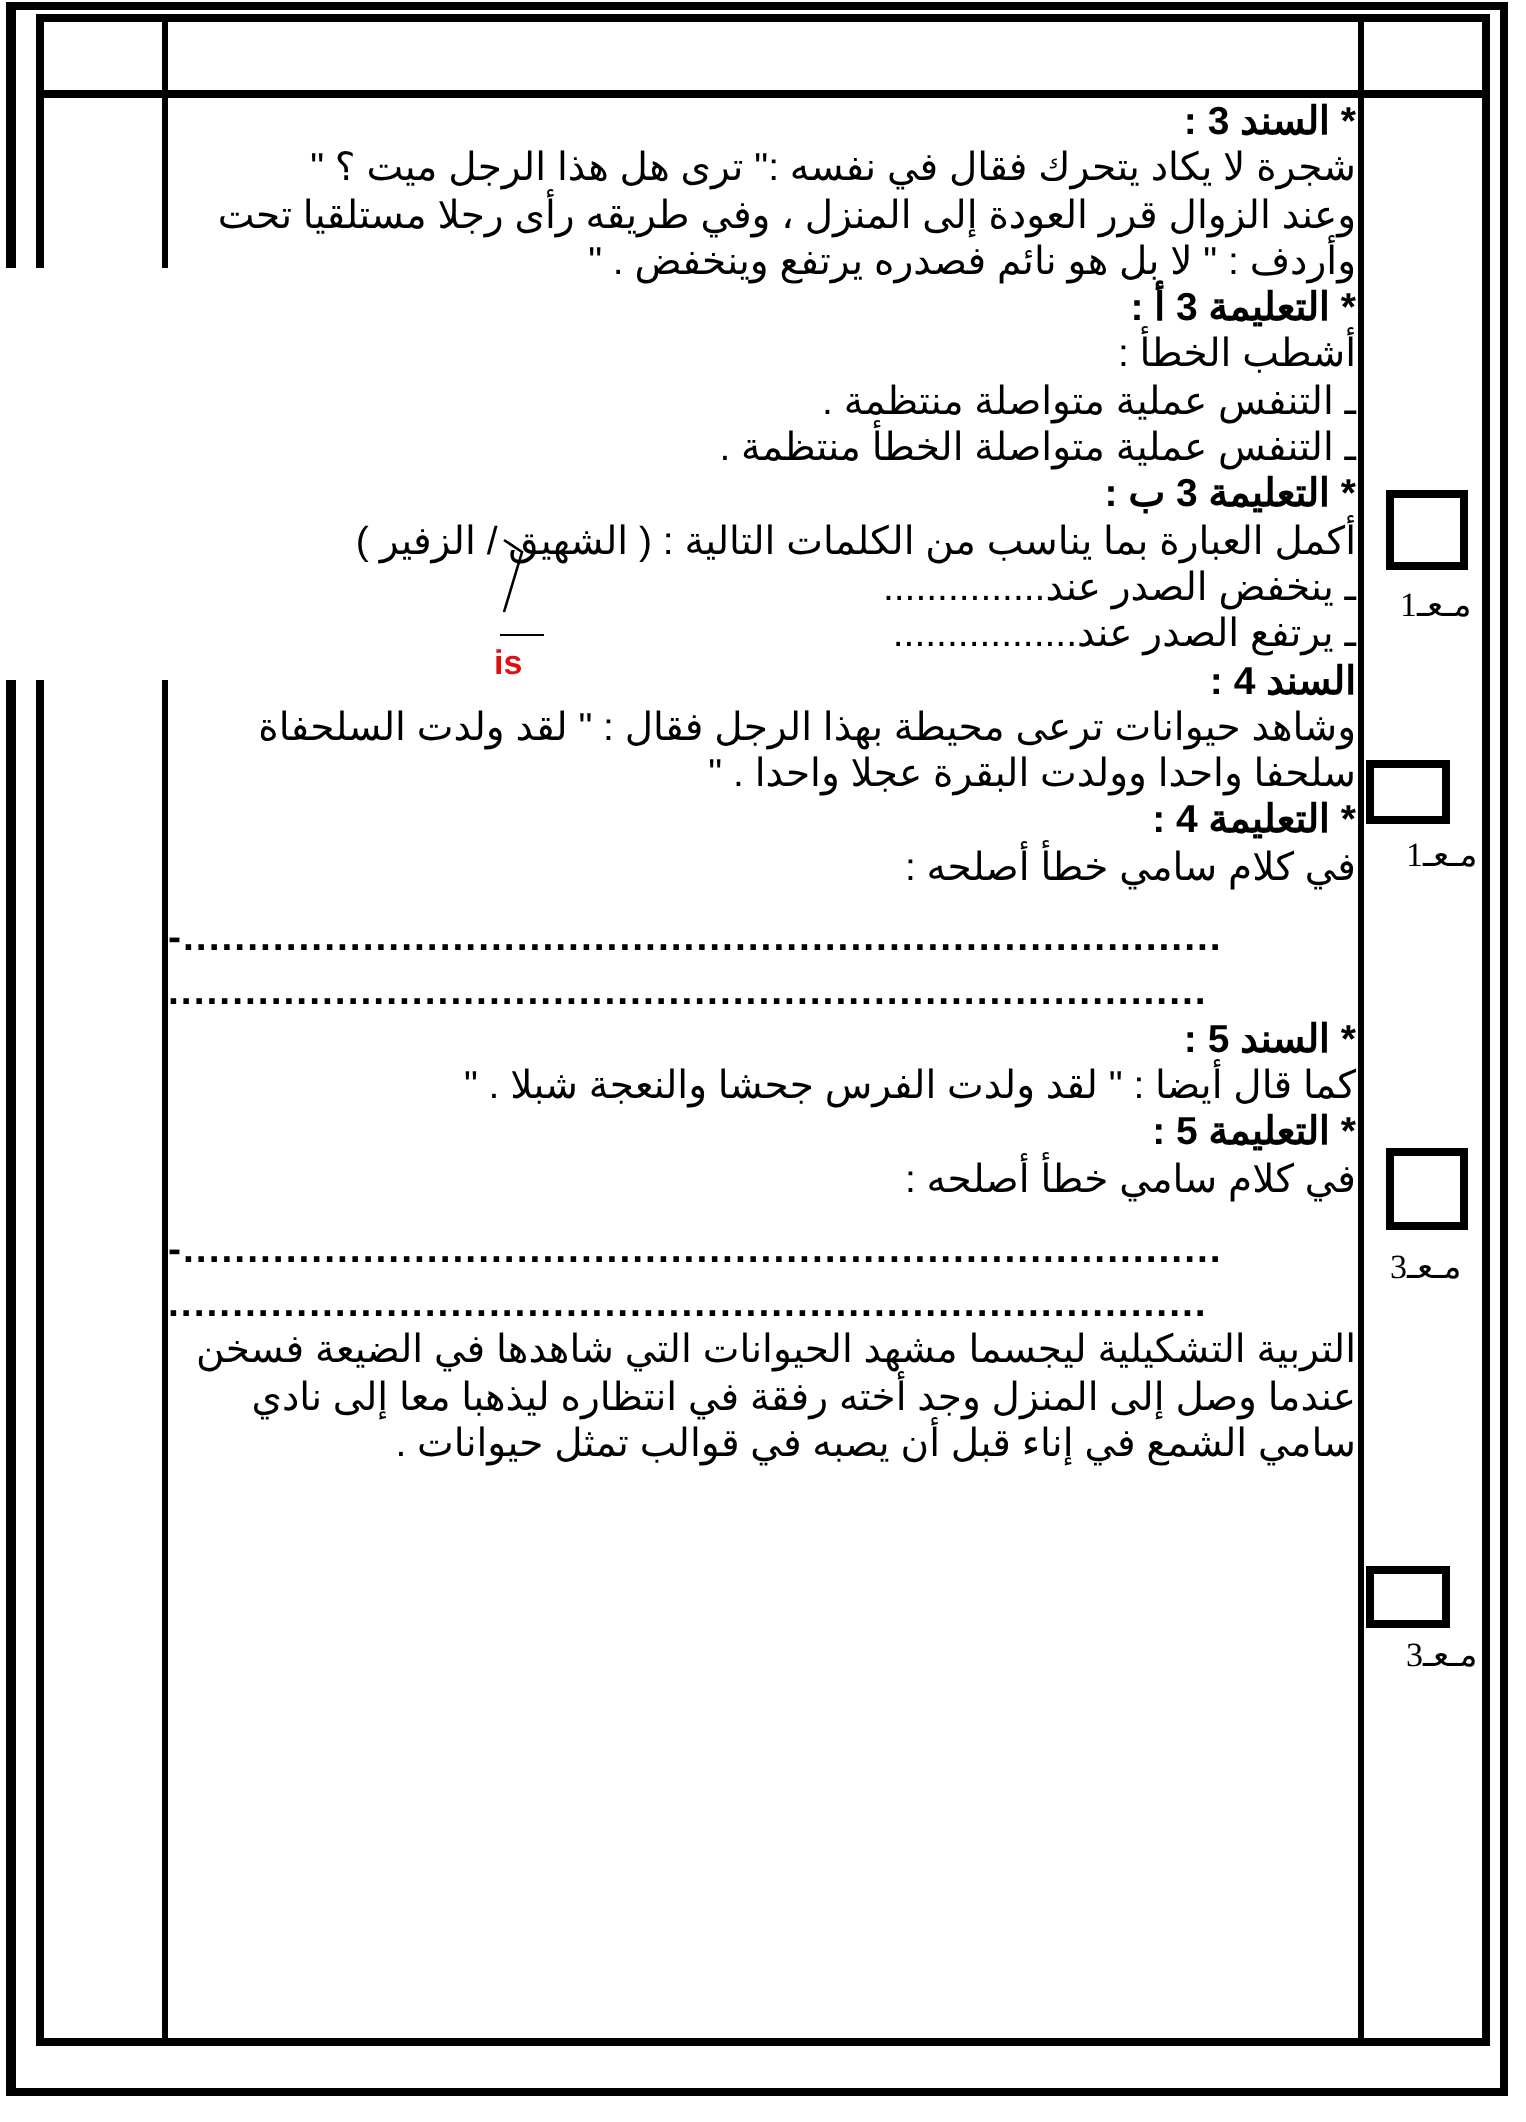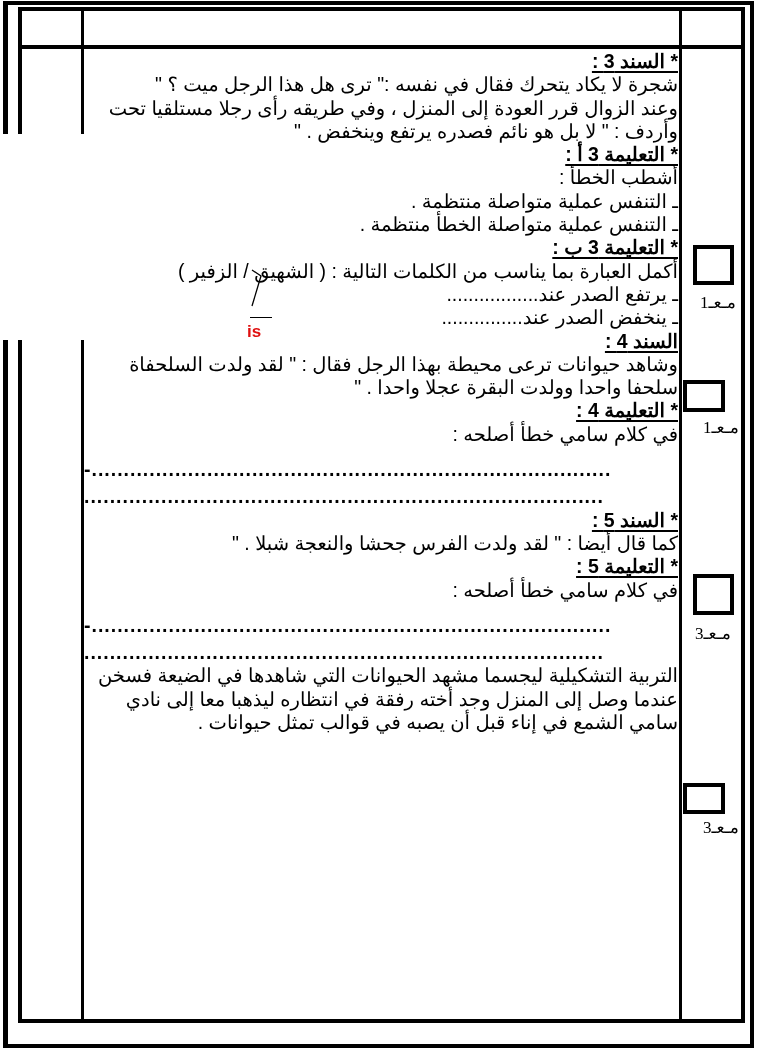--- a/index.html
+++ b/index.html
@@ -86,21 +86,20 @@
       line-height: 23.3px;
     }
     .line {
       white-space: nowrap;
       height: 23.3px;
     }
     .heading {
       font-weight: bold;
     }
     .heading .u {
-      text-decoration: underline;
       text-decoration-thickness: 2px;
       text-underline-offset: 3px;
     }
     .dots {
       letter-spacing: 1px;
       font-weight: bold;
       direction: ltr;
       text-align: left;
       overflow: hidden;
     }
@@ -144,22 +143,22 @@
   <div class="line">وعند الزوال قرر العودة إلى المنزل ، وفي طريقه رأى رجلا مستلقيا تحت</div>
   <div class="line">وأردف : " لا بل هو نائم فصدره يرتفع وينخفض . "</div>
 
   <div class="line heading"><span class="u">* التعليمة 3 أ :</span></div>
   <div class="line">أشطب الخطأ :</div>
   <div class="line">ـ التنفس عملية متواصلة منتظمة .</div>
   <div class="line">ـ التنفس عملية متواصلة الخطأ منتظمة .</div>
 
   <div class="line heading"><span class="u">* التعليمة 3 ب :</span></div>
   <div class="line">أكمل العبارة بما يناسب من الكلمات التالية : ( الشهيق / الزفير  )</div>
+  <div class="line">ـ ينخفض الصدر عند...............</div>
   <div class="line">ـ يرتفع الصدر عند.................</div>
-  <div class="line">ـ ينخفض الصدر عند...............</div>
 
   <div class="line heading"><span class="u">السند 4 :</span></div>
   <div class="line"> وشاهد حيوانات ترعى محيطة بهذا الرجل فقال : " لقد ولدت السلحفاة</div>
   <div class="line">سلحفا واحدا وولدت البقرة عجلا واحدا . "</div>
 
   <div class="line heading"><span class="u">* التعليمة  4 :</span></div>
   <div class="line"> في كلام سامي خطأ أصلحه :</div>
   <div class="gap"></div>
   <div class="line dots">-.................................................................................</div>
   <div class="gap" style="height:4px"></div>

